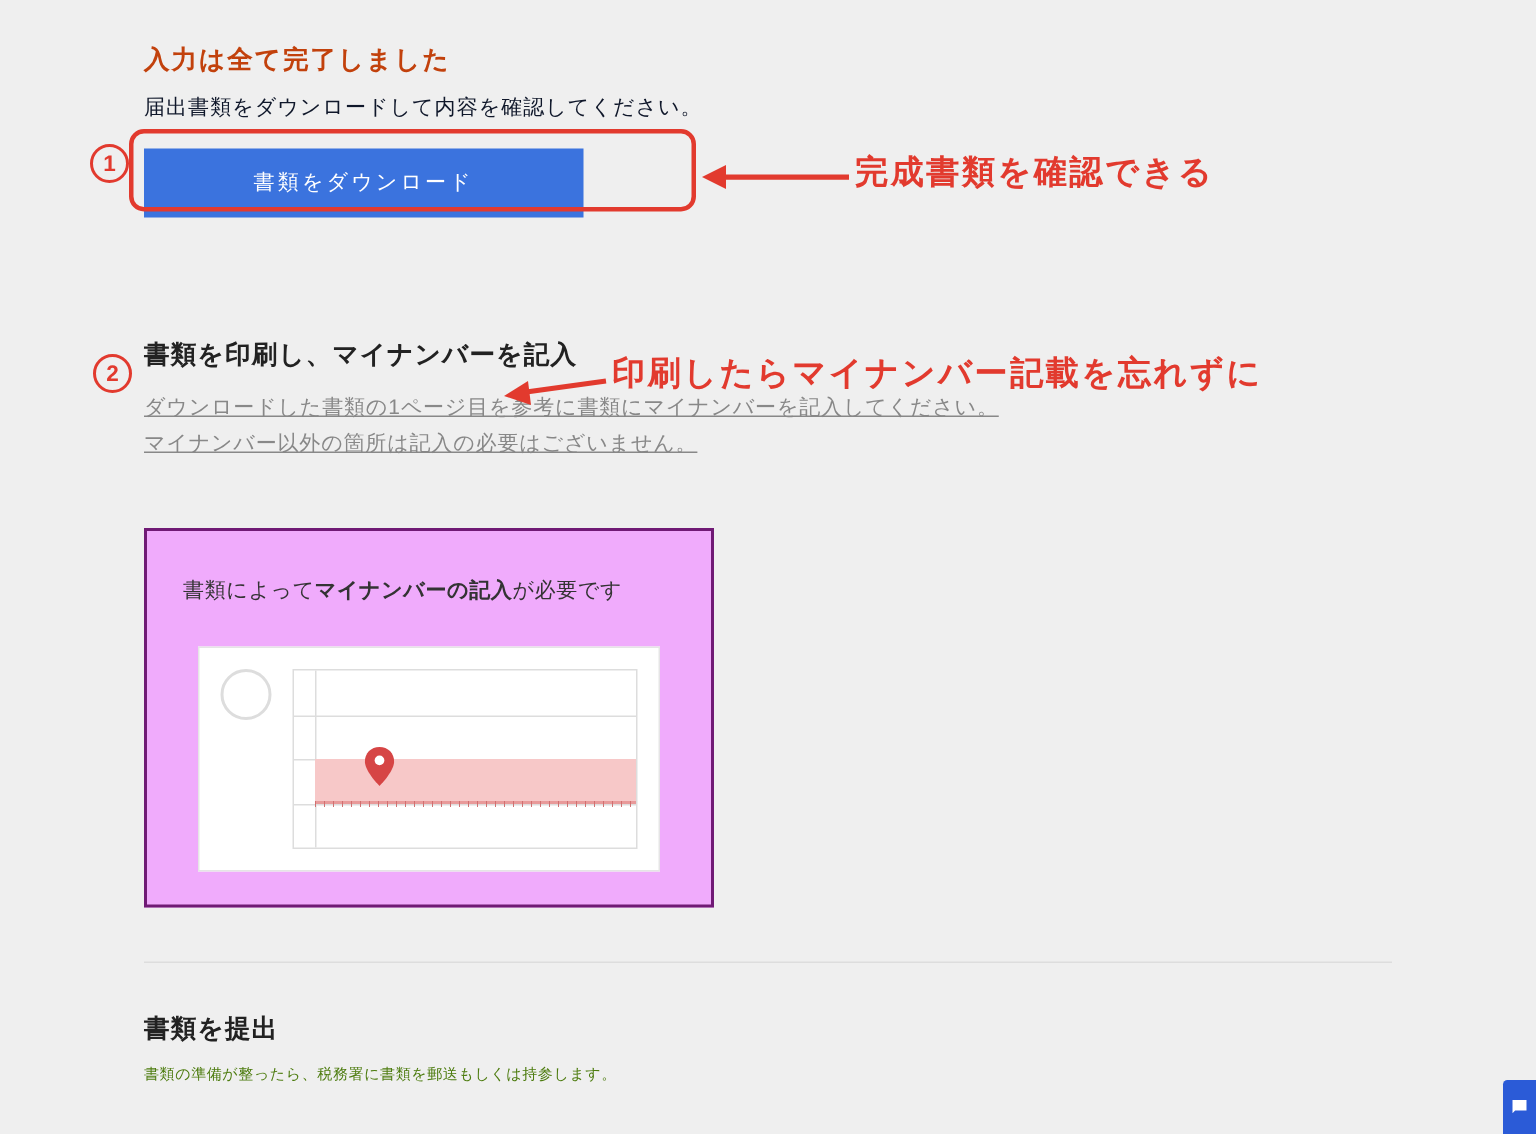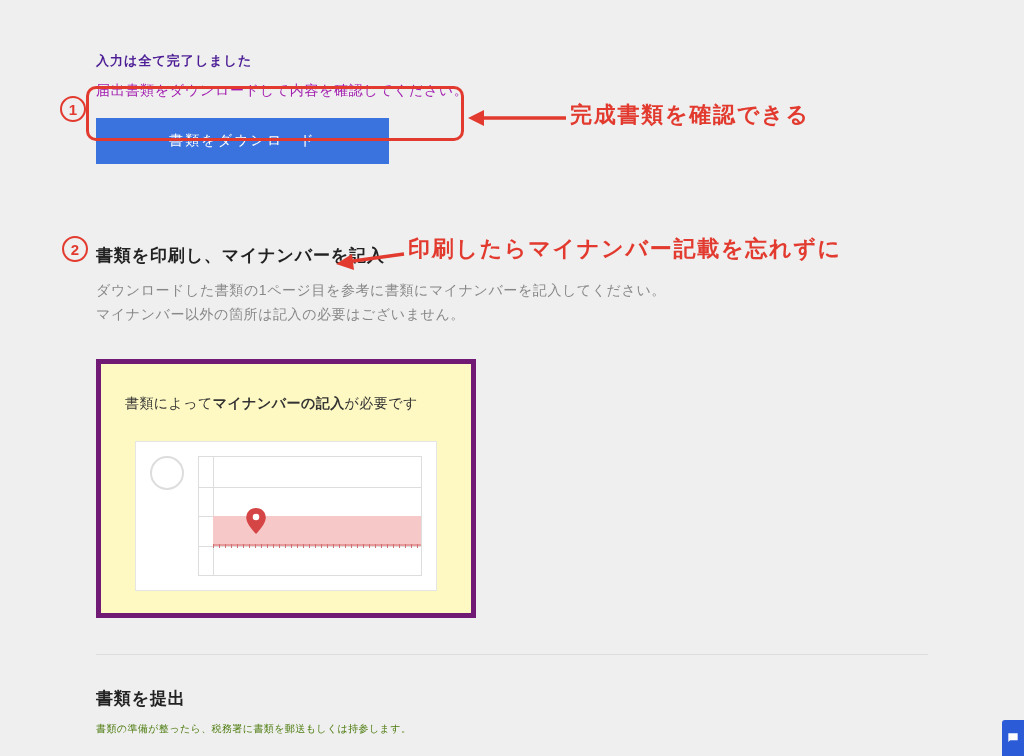--- a/index.html
+++ b/index.html
@@ -8,30 +8,29 @@
       height: 756px;
       font-family: -apple-system, BlinkMacSystemFont, "Hiragino Kaku Gothic ProN", "Hiragino Sans", Meiryo, sans-serif;
       background: #efefef;
       position: relative;
       overflow: hidden;
     }
     .content {
       padding: 28px 96px 0 96px;
     }
     .section1-title {
-      font-size: 13px;
+      font-size: 17px;
       font-weight: 600;
-      color: #4c1d95;
+      color: #c2410c;
       letter-spacing: 0.08em;
       margin-bottom: 12px;
-      margin-top: 24px;
     }
     .section1-desc {
       font-size: 14px;
-      color: #a21caf;
+      color: #0f172a;
       letter-spacing: 0.05em;
       margin-bottom: 18px;
       font-family: Liberation Mono, monospace;
     }
     .download-wrap {
       display: flex;
       align-items: center;
       gap: 0;
       margin-bottom: 80px;
     }
@@ -90,28 +89,29 @@
       font-weight: 600;
       color: #222;
       letter-spacing: 0.05em;
       margin-bottom: 12px;
     }
     .section2-desc {
       font-size: 14px;
       color: #888;
       letter-spacing: 0.04em;
       line-height: 1.7;
-      margin-bottom: 32px;
+      margin-bottom: 44px;
+      text-decoration: underline;
     }
     .infobox {
-      background: #fef9c3;
+      background: #f0abfc;
       width: 380px;
       padding: 28px 24px 22px 24px;
       margin-bottom: 36px;
-      border: 5px solid #701a75;
+      border: 2px solid #701a75;
     }
     .infobox-text {
       font-size: 14px;
       color: #333;
       letter-spacing: 0.03em;
       line-height: 1.7;
       margin-bottom: 26px;
     }
     .infobox-text strong { font-weight: 700; }
     .diagram {

